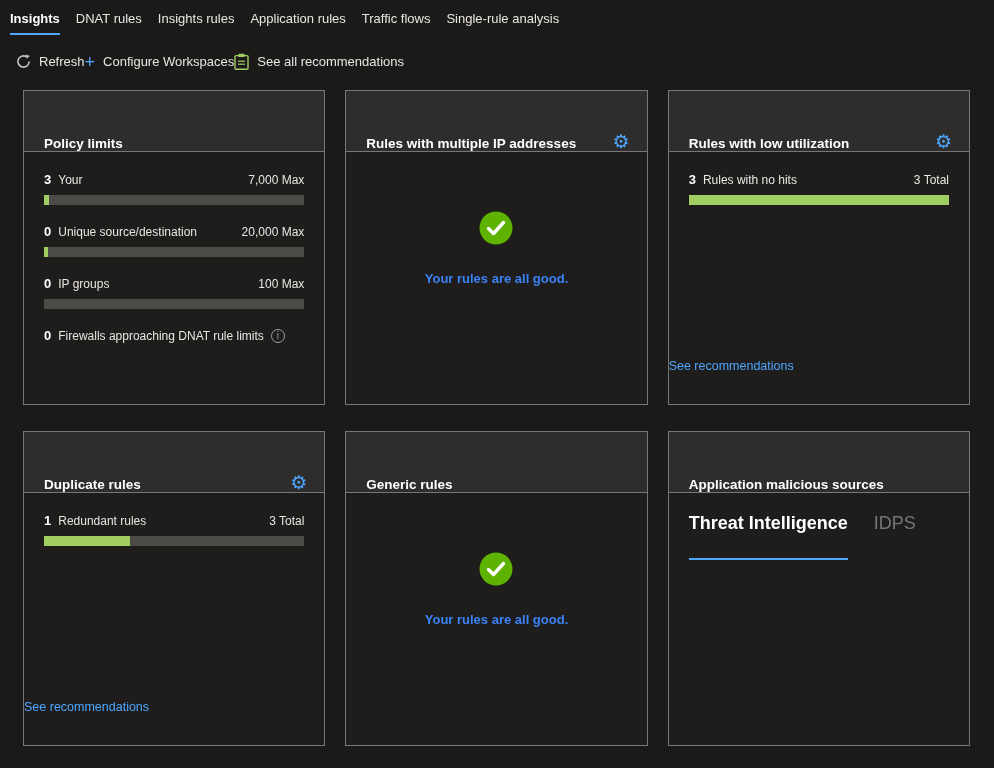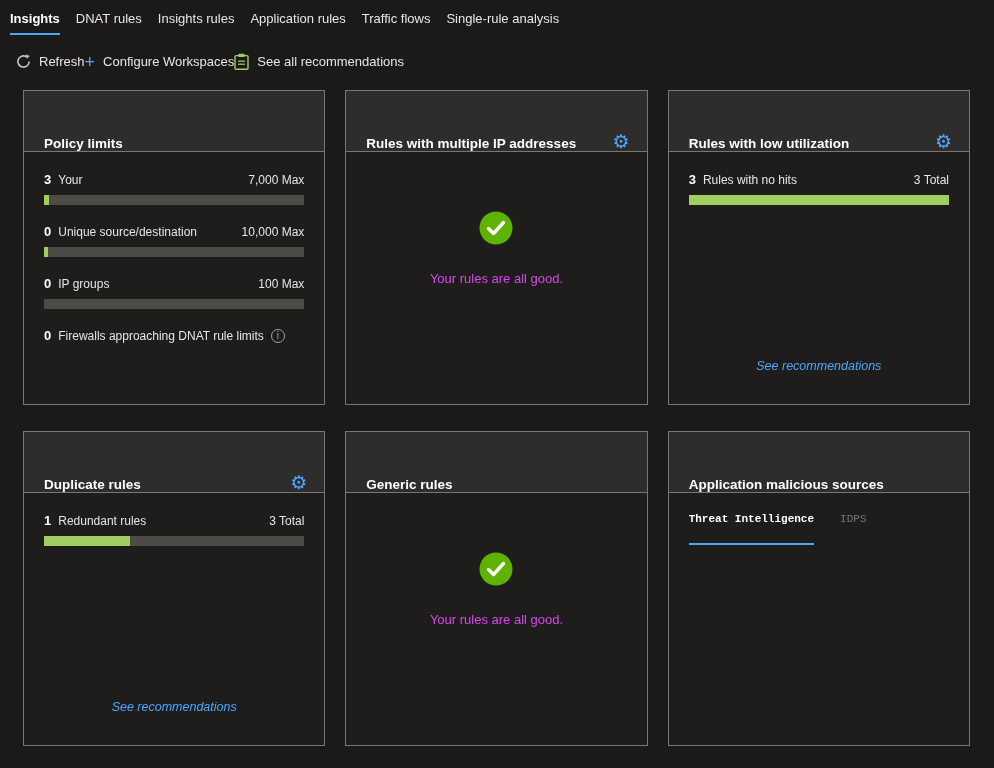--- a/index.html
+++ b/index.html
@@ -38,28 +38,28 @@
   
   .metric-row{display:flex;justify-content:space-between;align-items:baseline;margin-bottom:8px;font-size:12px;color:#e8e6e3;}
   .metric-left{display:flex;gap:7px;align-items:baseline;}
   .metric-value{font-weight:bold;color:#fff;font-size:13px;}
   .bar{height:10px;background:#4d4b48;margin-bottom:19px;overflow:hidden;}
   .bar-fill{height:100%;width:0;background:var(--green);}
   .footnote{display:flex;align-items:center;gap:7px;font-size:12px;color:#e8e6e3;margin-top:3px;}
   .info-icon{width:14px;height:14px;flex:0 0 14px;border:1px solid var(--dim);border-radius:50%;color:var(--dim);font-size:10px;display:inline-flex;align-items:center;justify-content:center;cursor:pointer;font-style:normal;}
   
   .empty{position:absolute;top:58px;left:0;right:0;text-align:center;}
-  .empty-text{margin-top:25px;font-size:13px;color:#d946ef;}
+  .empty-text{margin-top:25px;font-size:13px;color:#3b82f6;font-weight:bold;}
   .check-circle-bg{fill:var(--check);}
   .check-mark{stroke:#fff;stroke-width:3.4;fill:none;stroke-linecap:round;stroke-linejoin:round;}
   
-  .see-link{position:absolute;bottom:31px;left:0;right:0;text-align:center;color:var(--accent);font-size:12.5px;cursor:pointer;font-style:italic;}
+  .see-link{position:absolute;bottom:31px;left:0;right:0;text-align:left;color:var(--accent);font-size:12.5px;cursor:pointer;}
   
   .inner-tabs{display:flex;gap:26px;align-items:flex-end;}
-  .inner-tab{font-size:11px;color:#797775;padding-bottom:18px;border-bottom:2px solid transparent;cursor:pointer;white-space:nowrap;font-family:Liberation Mono, monospace;}
+  .inner-tab{font-size:18px;color:#797775;padding-bottom:24px;border-bottom:2px solid transparent;cursor:pointer;white-space:nowrap;}
   .inner-tab.active{color:#fff;font-weight:bold;border-bottom:2px solid var(--accent);}
   svg{display:block;}
 </style>
 </head>
 <body>
 
 <nav class="tabs">
   <span class="tab active">Insights</span>
   <span class="tab">DNAT rules</span>
   <span class="tab">Insights rules</span>
@@ -111,21 +111,21 @@
       </div>
       <div class="bar">
         <div class="bar-fill" style="width: 2%;"></div>
       </div>
 
       <div class="metric-row">
         <span class="metric-left">
           <span class="metric-value">0</span>
           <span>Unique source/destination</span>
         </span>
-        <span>10,000 Max</span>
+        <span>20,000 Max</span>
       </div>
       <div class="bar">
         <div class="bar-fill" style="width: 1.5%;"></div>
       </div>
 
       <div class="metric-row">
         <span class="metric-left">
           <span class="metric-value">0</span>
           <span>IP groups</span>
         </span>

